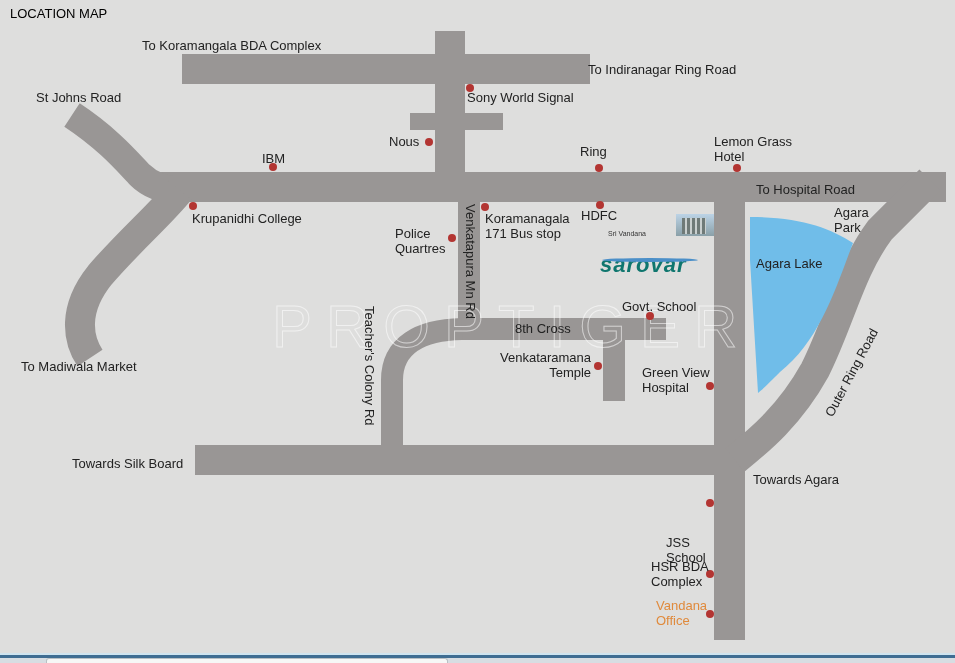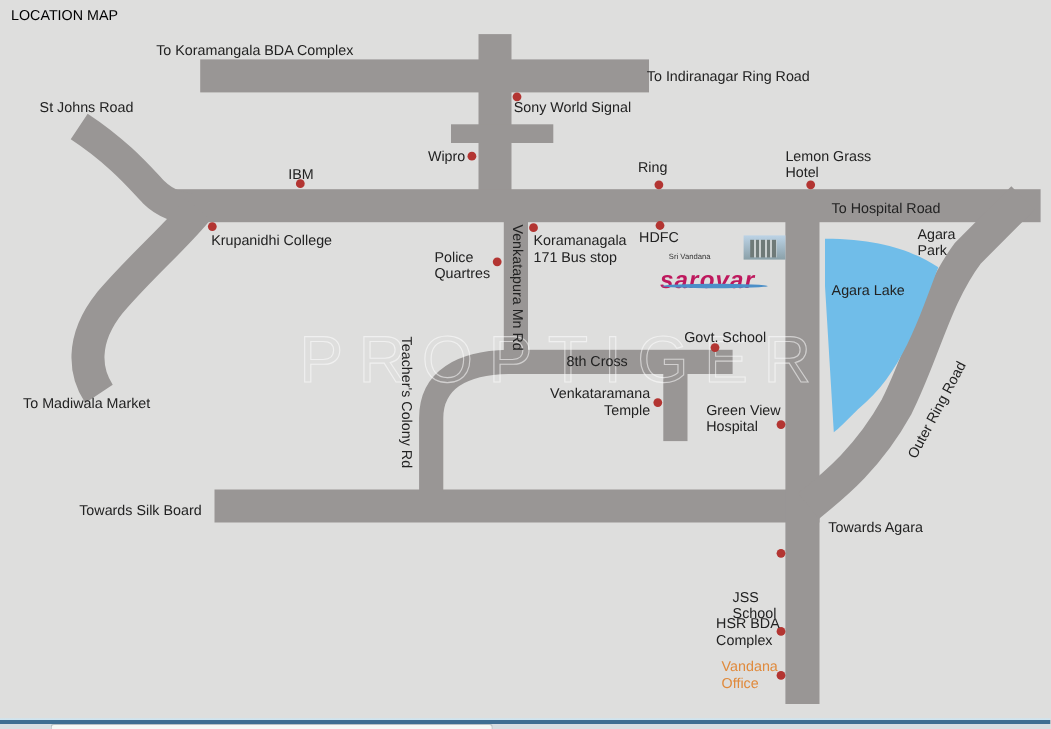--- a/index.html
+++ b/index.html
@@ -6,21 +6,21 @@
     body { width: 955px; height: 663px; overflow: hidden; background: #dededd; font-family: "Liberation Sans", sans-serif; position: relative; }
     #map { position: absolute; left: 0; top: 0; width: 955px; height: 663px; }
     .lbl { position: absolute; font-size: 13px; color: #222; line-height: 15px; white-space: nowrap; }
     .title { position: absolute; left: 10px; top: 6px; font-size: 13px; color: #000000; }
     .dot { position: absolute; width: 8px; height: 8px; border-radius: 50%; background: #b33532; }
     .orange { color: #e08a3c; }
     .vert { position: absolute; font-size: 13px; color: #222; transform-origin: 0 0; transform: rotate(90deg); white-space: nowrap; }
     .watermark { position: absolute; left: 272px; top: 292px; font-size: 60px; color: rgba(255,255,255,0.0); -webkit-text-stroke: 1px rgba(255,255,255,0.55); letter-spacing: 14px; font-weight: 100; }
     .logo { position: absolute; left: 598px; top: 214px; width: 118px; height: 50px; }
     .logo .small { position: absolute; left: 10px; top: 16px; font-size: 7px; color: #333; }
-    .logo .big { position: absolute; left: 2px; top: 28px; font-size: 22px; font-weight: bold; font-style: italic; color: #be185d; letter-spacing: 1px; }
+    .logo .big { position: absolute; left: 2px; top: 38px; font-size: 22px; font-weight: bold; font-style: italic; color: #0f766e; letter-spacing: 1px; }
     .logo .bldg { position: absolute; left: 78px; top: 0; width: 38px; height: 22px; background: linear-gradient(#bcd3e6, #8aa0a8); }
     .logo .bldg::after { content:""; position:absolute; left:6px; top:4px; width:24px; height:16px; background: repeating-linear-gradient(90deg,#6f7a78 0 3px,#c9cfcf 3px 5px); }
     .logo .wave { position: absolute; left: 4px; top: 44px; width: 96px; height: 4px; border-radius: 50%; background: #4b8fc8; }
     .bottom-bar { position: absolute; left: 0; top: 653px; width: 955px; height: 10px; background: linear-gradient(#cfe4ef 0 2px, #3f6d92 2px 5px, #d7dde2 5px); }
     .bottom-tab { position: absolute; left: 46px; top: 658px; width: 400px; height: 5px; background: #f6f7f6; border: 1px solid #b8c0c4; border-bottom: none; border-radius: 3px 3px 0 0; }
   </style>
 </head>
 <body>
 
 <svg id="map" width="955" height="663" viewBox="0 0 955 663">
@@ -68,21 +68,21 @@
 <div class="lbl" style="left:753px;top:472px;text-align:center;">Towards Agara</div>
 <div class="vert" style="left:478px;top:204px;">Venkatapura Mn Rd</div>
 <div class="vert" style="left:377px;top:306px;">Teacher's Colony Rd</div>
 <div class="lbl" style="left:515px;top:321px;">8th Cross</div>
 <div class="lbl" style="left:822px;top:412px;transform-origin:0 0;transform:rotate(-62deg);">Outer Ring Road</div>
 
 <div class="dot" style="left:466px;top:84px;"></div>
 <div class="lbl" style="left:467px;top:90px;">Sony World Signal</div>
 
 <div class="dot" style="left:425px;top:138px;"></div>
-<div class="lbl" style="left:389px;top:134px;">Wipro</div>
+<div class="lbl" style="left:389px;top:134px;">Nous</div>
 
 <div class="dot" style="left:269px;top:163px;"></div>
 <div class="lbl" style="left:262px;top:151px;">IBM</div>
 
 <div class="dot" style="left:595px;top:164px;"></div>
 <div class="lbl" style="left:580px;top:144px;">Ring</div>
 
 <div class="dot" style="left:733px;top:164px;"></div>
 <div class="lbl" style="left:714px;top:134px;white-space:pre;">Lemon Grass
 Hotel</div>

